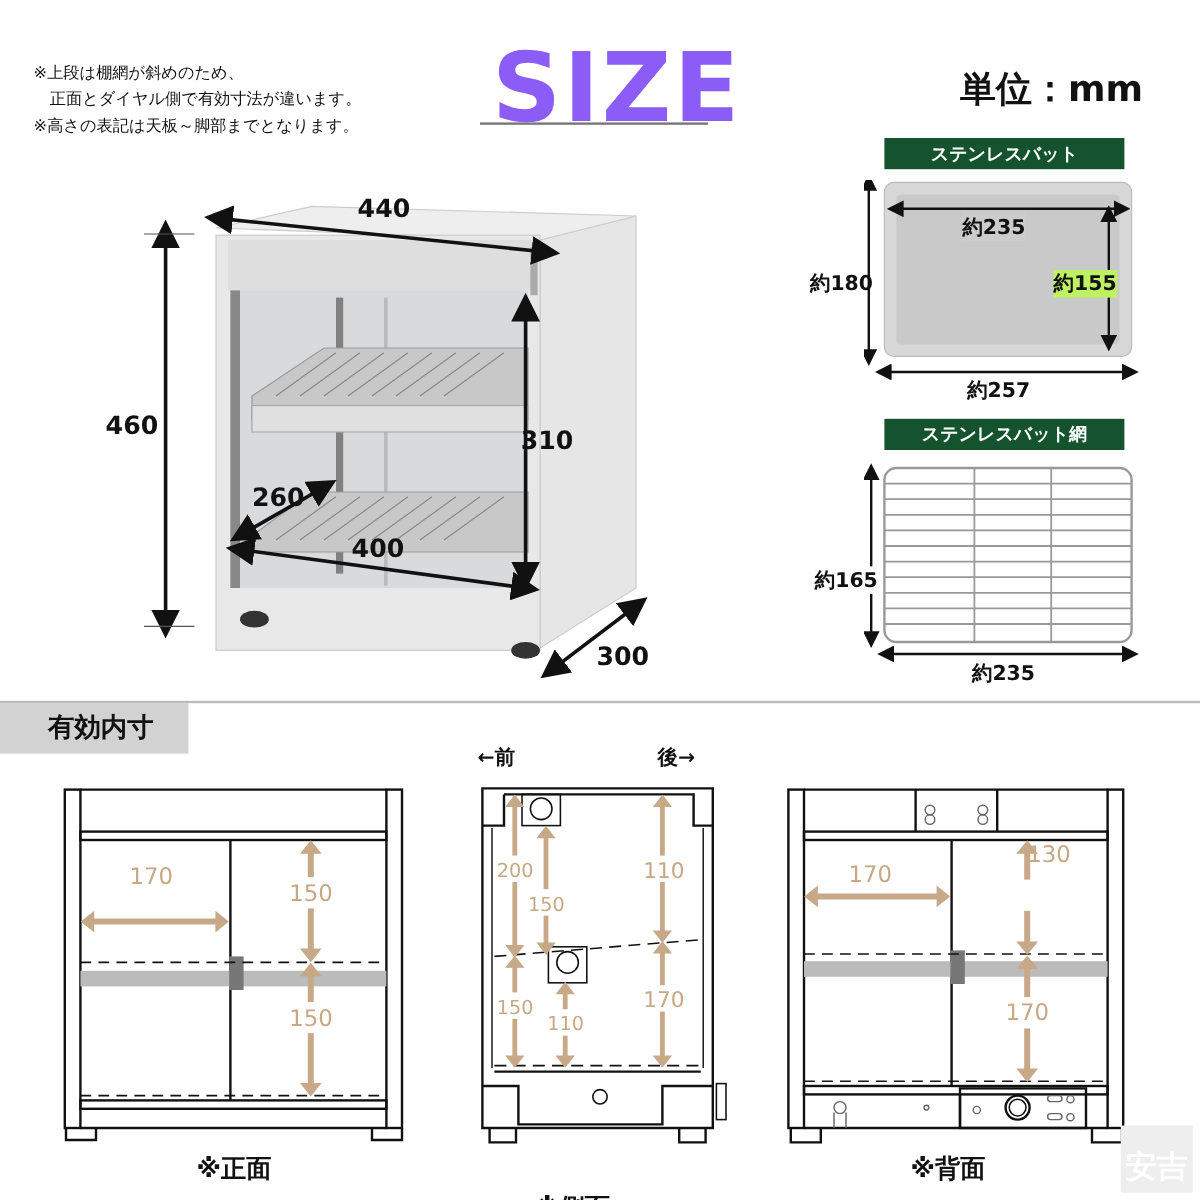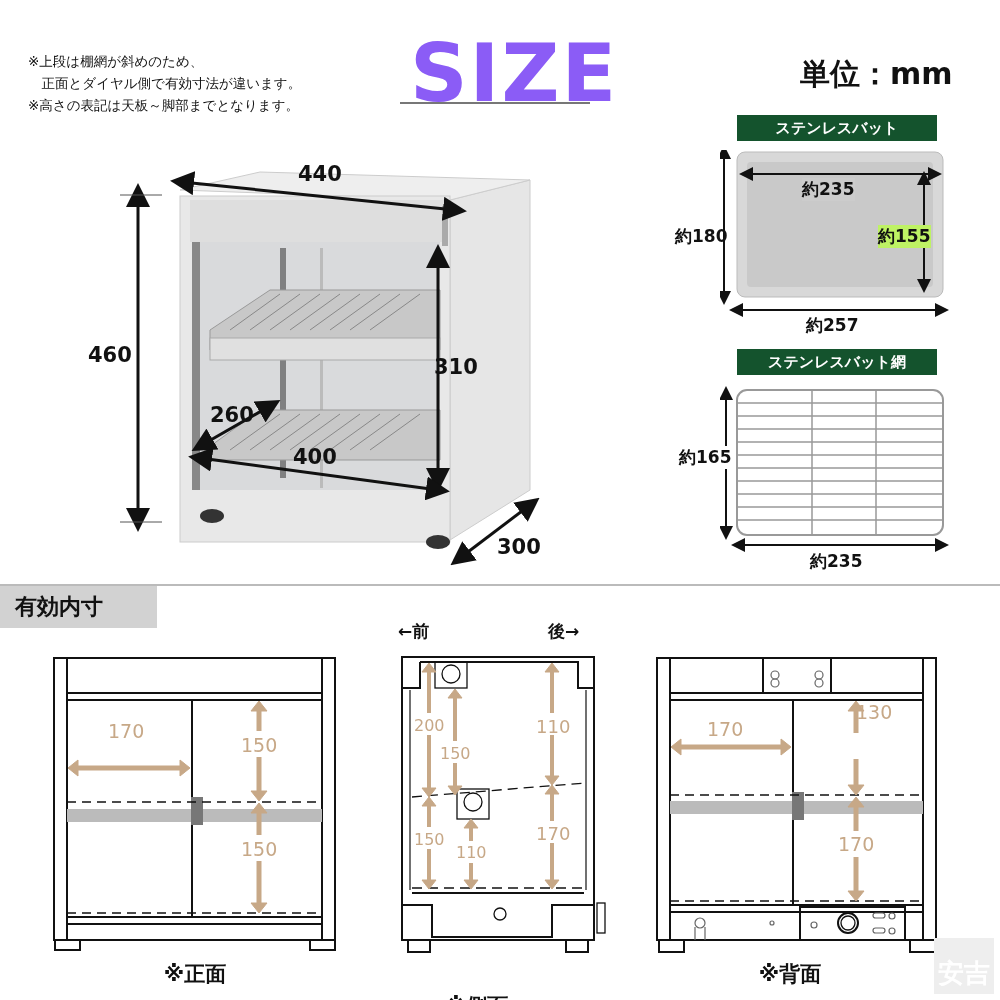--- a/index.html
+++ b/index.html
@@ -6,21 +6,21 @@
   body{width:1000px;height:1000px;position:relative;overflow:hidden;font-family:"DejaVu Sans","Liberation Sans",sans-serif;color:#111;}
   .abs{position:absolute;}
   .note{left:28px;font-size:13.5px;line-height:22px;color:#111;}
   .title{left:410px;top:18px;font-size:80px;font-weight:bold;letter-spacing:2px;color:#8b5cf6;font-family:"DejaVu Sans",sans-serif;line-height:88px;margin-top:12px;}
   .title-underline{left:400px;top:102px;width:190px;height:2px;background:#777;}
   .unit{left:800px;top:26px;font-size:30px;font-weight:bold;color:#111;margin-top:28px;}
   .label-box{background:#14532d;color:#fff;font-weight:bold;font-size:15px;text-align:center;line-height:26px;height:26px;}
   .dim{font-weight:bold;font-size:21px;color:#111;}
   .dim-sm{font-weight:bold;font-size:17px;color:#111;margin-top:12px;}
   .section-bar{left:0;top:584px;width:1000px;height:2px;background:#bbb;}
-  .section-tag{left:0;top:586px;width:157px;height:42px;background:#d2d2d2;font-size:22px;font-weight:bold;line-height:42px;padding-left:15px;box-sizing:border-box;}
+  .section-tag{left:0;top:586px;width:157px;height:42px;background:#d2d2d2;font-size:22px;font-weight:bold;line-height:42px;padding-left:40px;box-sizing:border-box;}
   .caption{font-size:21px;font-weight:bold;color:#111;text-align:center;width:160px;}
   .tan{fill:#c7a887;stroke:#c7a887;}
   .watermark{right:6px;bottom:6px;width:60px;height:56px;background:#eee;color:#fff;font-size:26px;font-weight:bold;text-align:center;line-height:70px;}
 </style>
 </head>
 <body>
 
 <div class="abs note" style="top:50px;">※上段は棚網が斜めのため、</div>
 <div class="abs note" style="top:72px;">　正面とダイヤル側で有効寸法が違います。</div>
 <div class="abs note" style="top:94px;">※高さの表記は天板～脚部までとなります。</div>
@@ -135,21 +135,21 @@
         <line x1="17" y1="109" x2="223" y2="109"></line>
       <line x1="17" y1="122" x2="223" y2="122"></line>
         <line x1="17" y1="135" x2="223" y2="135"></line>
       <line x1="92" y1="5" x2="92" y2="150"></line>
         <line x1="156" y1="5" x2="156" y2="150"></line>
     </g>
     <line x1="6" y1="8" x2="6" y2="148" stroke="#111" stroke-width="2" marker-start="url(#ah3)" marker-end="url(#ah3)"></line>
     <line x1="18" y1="160" x2="222" y2="160" stroke="#111" stroke-width="2" marker-start="url(#ah3)" marker-end="url(#ah3)"></line>
   </svg>
 </div>
-<div class="abs dim-sm" style="left:679px;top:434px;background:#fff;">約165</div>
+<div class="abs dim-sm" style="left:679px;top:460px;background:#fff;">約165</div>
 <div class="abs dim-sm" style="left:810px;top:538px;background:#fff;">約235</div>
 
 <div class="abs section-bar"></div>
 <div class="abs section-tag">有効内寸</div>
 
 <div class="abs" style="left:50px;top:655px;width:290px;height:300px;">
   <svg width="290" height="300">
     <g fill="none" stroke="#111" stroke-width="2">
       <rect x="4" y="3" width="13" height="282"></rect>
       <rect x="272" y="3" width="13" height="282"></rect>

